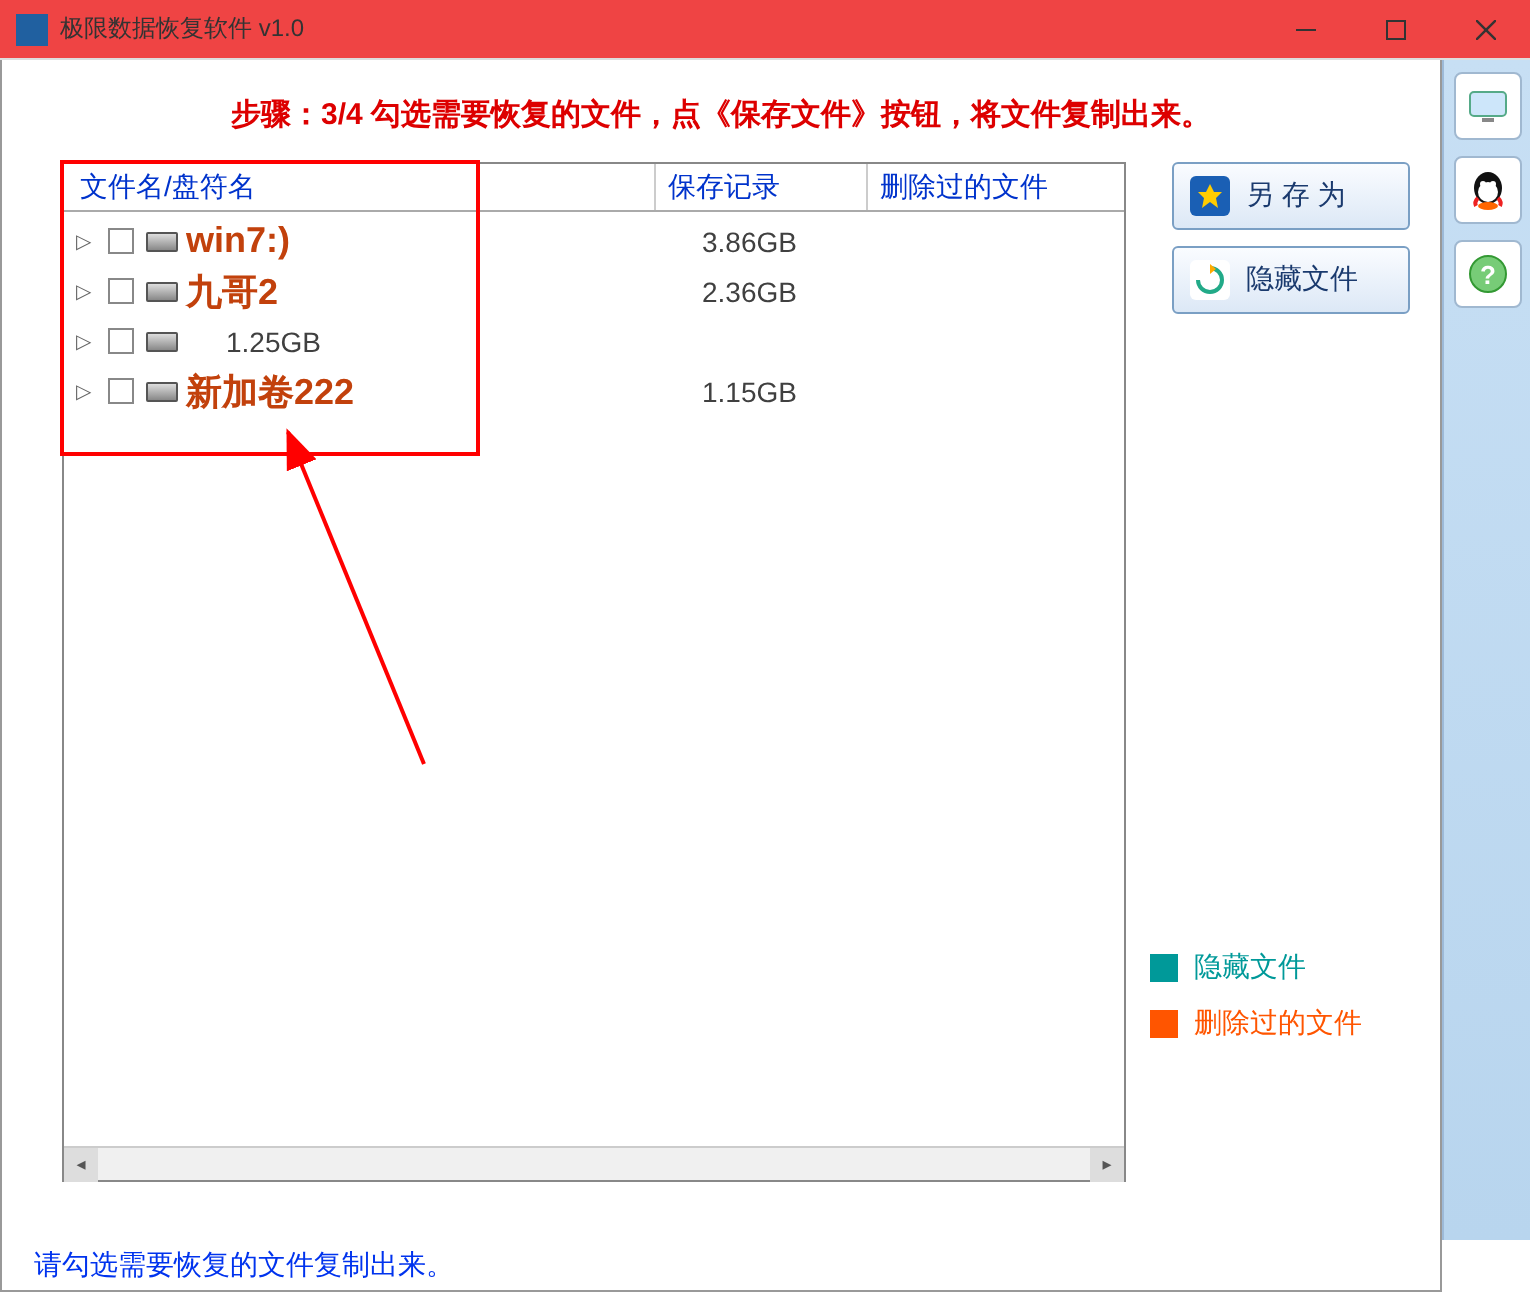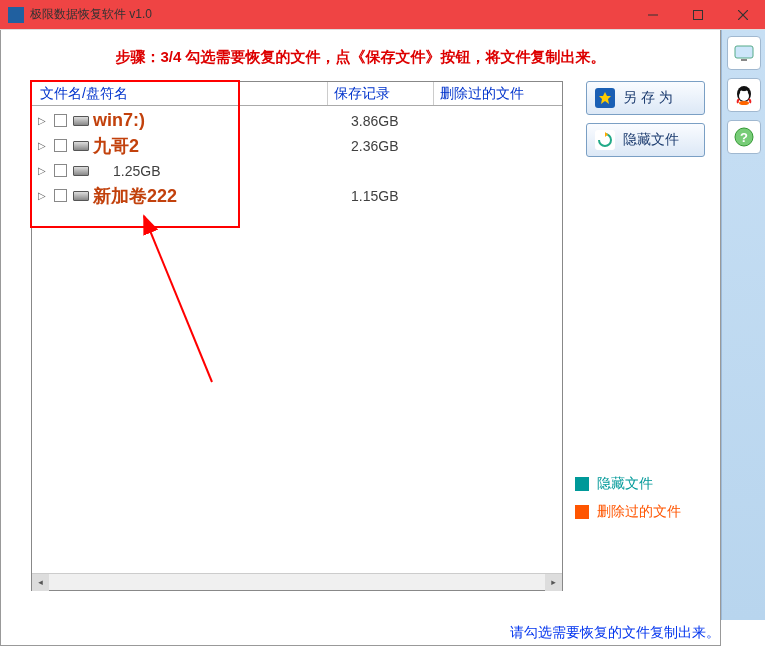--- a/index.html
+++ b/index.html
@@ -201,25 +201,24 @@
     .legend-teal { background: #009999; }
     .legend-orange { background: #ff5500; color: #ff5500;}
     .legend-item.teal { color: #009999; }
     .legend-item.orange { color: #ff5500; }
     .statusbar {
       height: 26px;
       border: 1px solid #999;
       border-top: none;
       color: #0033ee;
       font-size: 14px;
-      padding-left: 6px;
-      display: flex;
-      align-items: center;
-      background: #fff;
-      justify-content: flex-end;
+      padding-left: 16px;
+      display: flex;
+      align-items: center;
+      background: #fff;
     }
     .right-strip {
       position: absolute;
       right: 0; top: 30px;
       width: 44px;
       height: 590px;
       background: linear-gradient(#c7dff4, #b8d5ee);
       border-left: 1px solid #9dbad8;
       display: flex;
       flex-direction: column;

